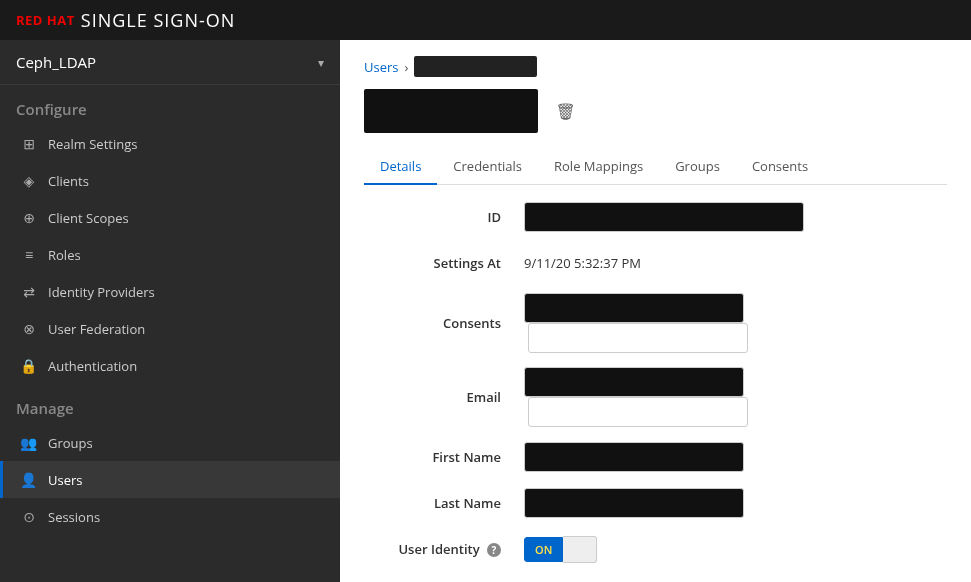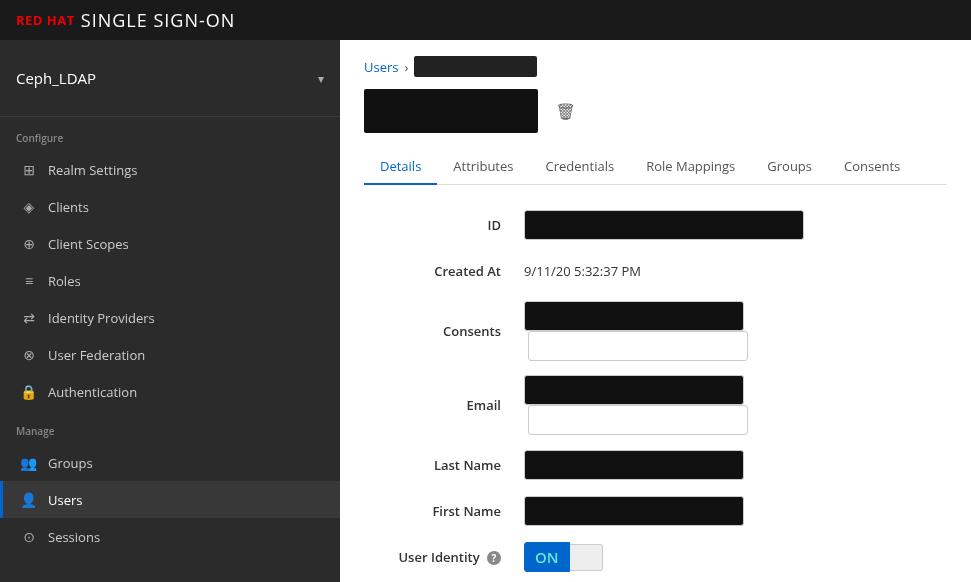--- a/index.html
+++ b/index.html
@@ -36,36 +36,36 @@
       background: #2b2b2b;
       color: #d0d0d0;
       display: flex;
       flex-direction: column;
       overflow-y: auto;
       flex-shrink: 0;
     }
 
     
     .realm-selector {
-      padding: 28px 16px;
+      padding: 12px 16px;
       display: flex;
       align-items: center;
       justify-content: space-between;
       border-bottom: 1px solid #3a3a3a;
       color: #fff;
       font-size: 15px;
       font-weight: 500;
       cursor: pointer;
     }
     .realm-selector .chevron { font-size: 12px; color: #aaa; }
 
     
     .sidebar-section-label {
       padding: 14px 16px 6px 16px;
-      font-size: 10px;
+      font-size: 15px;
       color: #888;
       text-transform: none;
       font-weight: 600;
     }
 
     .sidebar-item {
       display: flex;
       align-items: center;
       gap: 10px;
       padding: 9px 16px 9px 20px;
@@ -137,21 +137,21 @@
       cursor: pointer;
       color: #666;
       font-size: 16px;
       padding: 6px;
     }
 
     
     .tabs {
       display: flex;
       border-bottom: 1px solid #ddd;
-      margin-bottom: 24px;
+      margin-bottom: 16px;
       gap: 0;
     }
     .tab {
       padding: 8px 16px;
       cursor: pointer;
       border-bottom: 2px solid transparent;
       color: #555;
       font-size: 13px;
       margin-bottom: -1px;
     }
@@ -214,24 +214,24 @@
     }
 
     
     .toggle-container {
       display: flex;
       align-items: center;
       gap: 0;
     }
     .toggle-on {
       background: #06c;
-      color: #5eead4;
+      color: #fde047;
       padding: 4px 10px;
       border-radius: 3px 0 0 3px;
-      font-size: 15px;
+      font-size: 11px;
       font-weight: 600;
       border: 1px solid #06c;
     }
     .toggle-off-part {
       background: #eee;
       border: 1px solid #ccc;
       border-left: none;
       padding: 4px 10px;
       border-radius: 0 3px 3px 0;
       font-size: 12px;
@@ -329,64 +329,63 @@
       <span class="current">&nbsp;&nbsp;&nbsp;&nbsp;&nbsp;&nbsp;&nbsp;&nbsp;&nbsp;&nbsp;&nbsp;&nbsp;&nbsp;&nbsp;&nbsp;&nbsp;&nbsp;&nbsp;&nbsp;&nbsp;</span>
     </div>
 
     <div class="page-title-bar">
       <div class="page-title-block">&nbsp;&nbsp;&nbsp;&nbsp;&nbsp;&nbsp;&nbsp;&nbsp;&nbsp;&nbsp;&nbsp;&nbsp;&nbsp;&nbsp;&nbsp;&nbsp;&nbsp;&nbsp;&nbsp;&nbsp;</div>
       <button class="delete-btn">🗑</button>
     </div>
 
     <div class="tabs">
       <div class="tab active">Details</div>
-      <div class="tab">Attributes</div>
       <div class="tab">Credentials</div>
       <div class="tab">Role Mappings</div>
       <div class="tab">Groups</div>
       <div class="tab">Consents</div>
     </div>
 
     <div class="form-row">
       <div class="form-label">ID</div>
       <div class="form-value">
         <span class="input-redacted-wide">&nbsp;</span>
       </div>
     </div>
 
     <div class="form-row">
-      <div class="form-label">Created At</div>
+      <div class="form-label">Settings At</div>
       <div class="form-value">9/11/20 5:32:37 PM</div>
     </div>
 
     <div class="form-row">
       <div class="form-label">Consents</div>
       <div class="form-value">
         <span class="input-redacted">&nbsp;</span>
         <input class="input-normal" type="text" value="" style="">
       </div>
     </div>
 
     <div class="form-row">
       <div class="form-label">Email</div>
       <div class="form-value">
         <span class="input-redacted">&nbsp;</span>
         <input class="input-normal" type="text" value="" style="">
       </div>
     </div>
 
     <div class="form-row">
+      <div class="form-label">First Name</div>
+      <div class="form-value">
+        <span class="input-redacted">&nbsp;</span>
+      </div>
+    </div>
+
+    <div class="form-row">
       <div class="form-label">Last Name</div>
-      <div class="form-value">
-        <span class="input-redacted">&nbsp;</span>
-      </div>
-    </div>
-
-    <div class="form-row">
-      <div class="form-label">First Name</div>
       <div class="form-value">
         <span class="input-redacted">&nbsp;</span>
       </div>
     </div>
 
     <div class="form-row">
       <div class="form-label">
         <span>User Identity</span>
         <span class="help-icon">?</span>
       </div>

